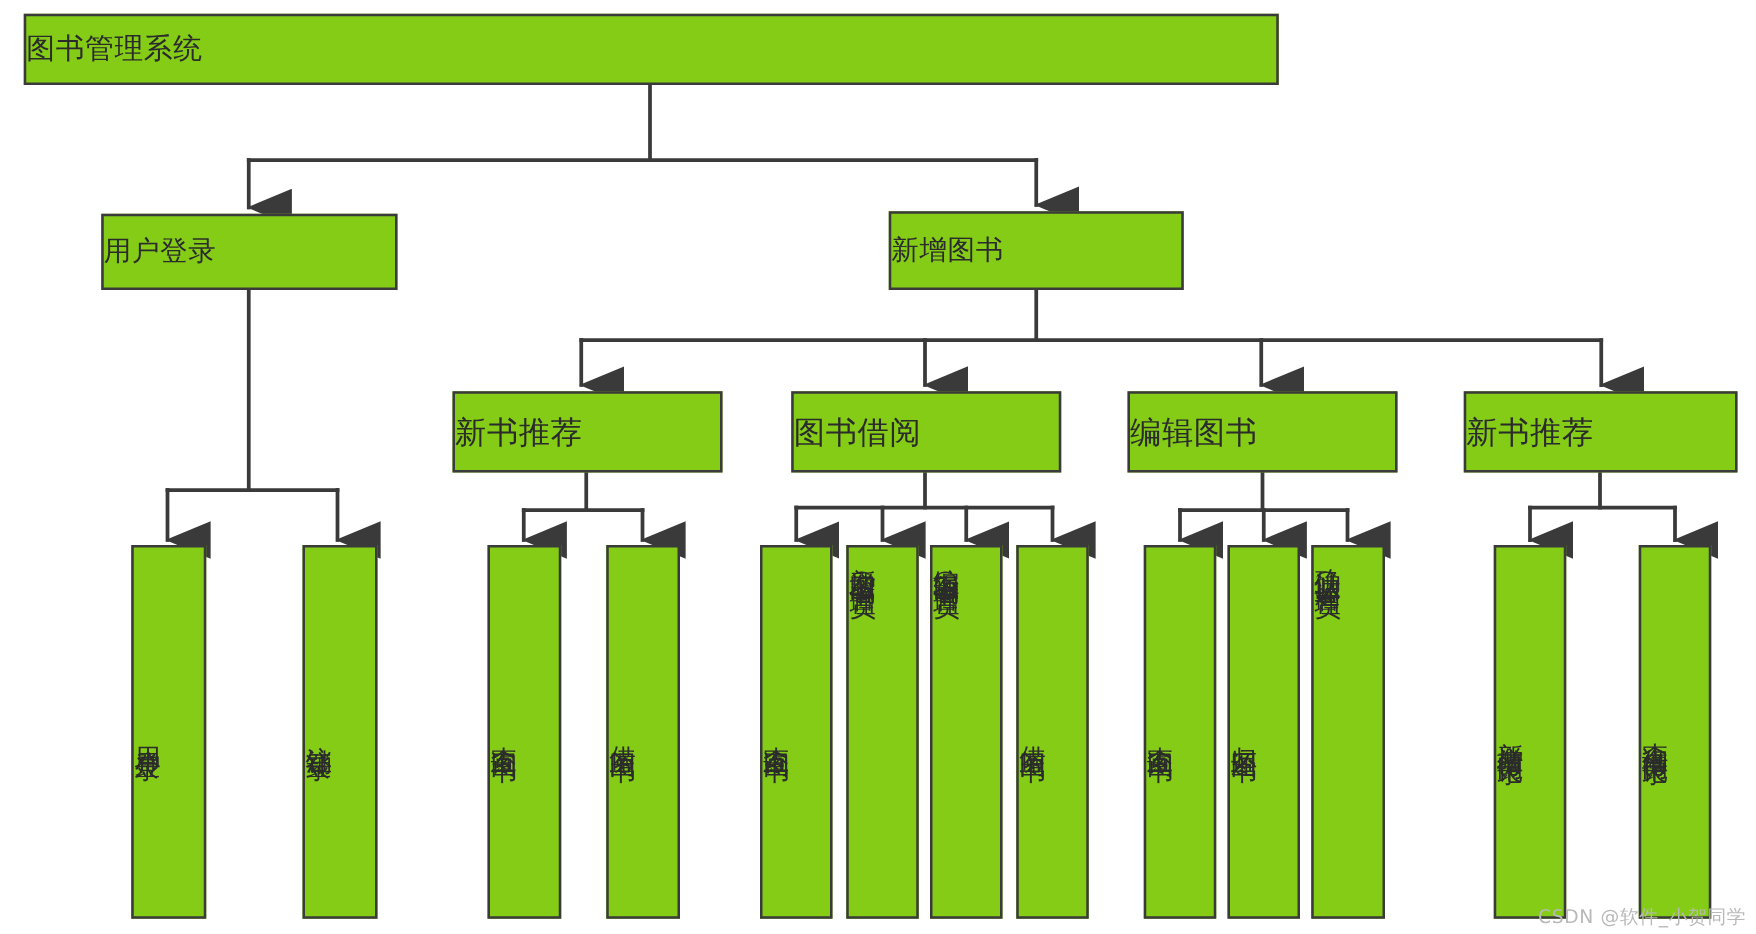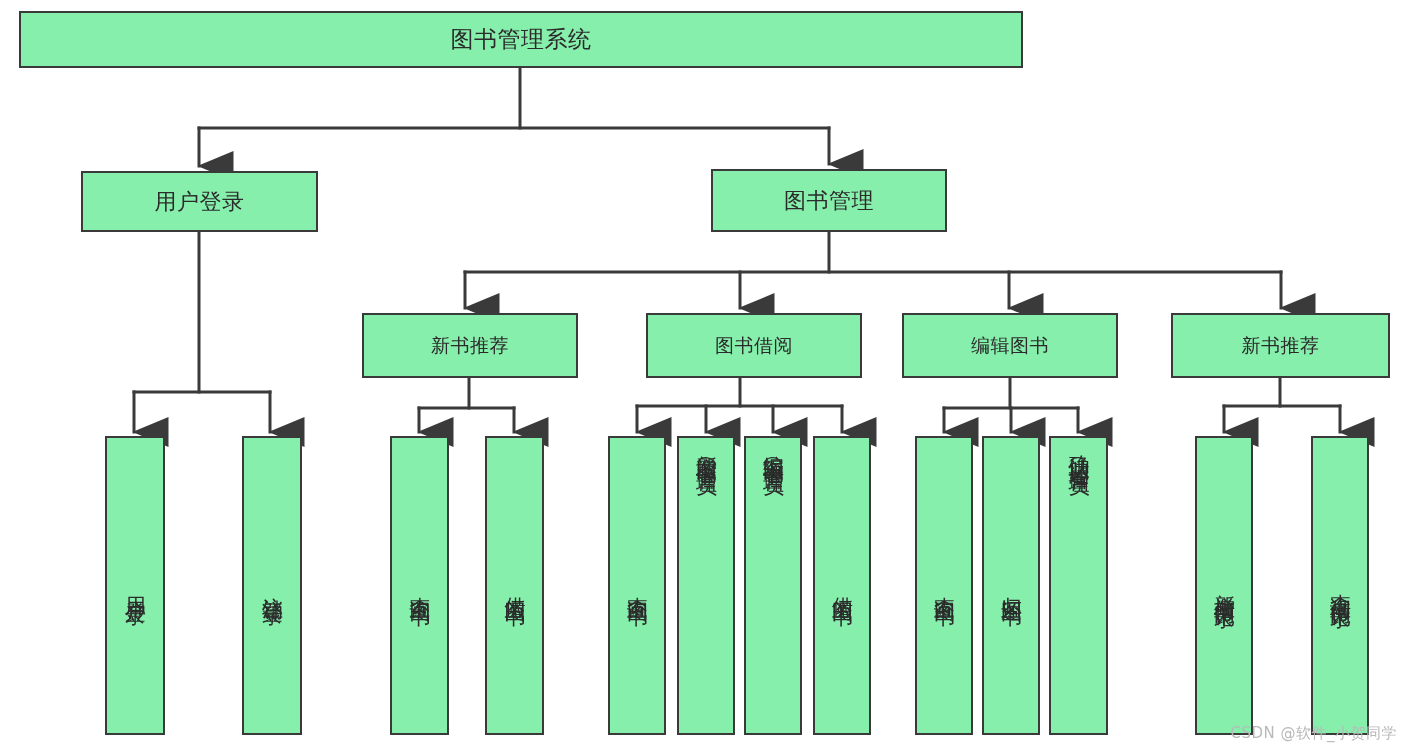--- a/index.html
+++ b/index.html
@@ -21,37 +21,37 @@
   #diagram-svg {
     position: absolute;
     left: 0;
     top: 0;
     width: 1405px;
     height: 747px;
   }
   .node-box {
     position: absolute;
     box-sizing: border-box;
-    background: #86efac;
+    background: #84cc16;
     border: 2px solid #3a3a3a;
     display: flex;
     align-items: center;
-    justify-content: center;
+    justify-content: flex-start;
     overflow: hidden;
   }
   .node-label {
     color: #2b2b2b;
     line-height: 1.18;
     white-space: pre;
     text-align: center;
     letter-spacing: 0.5px;
   }
   .level0 .node-label { font-size: 23px; }
   .level1 .node-label { font-size: 22px; }
-  .level2 .node-label { font-size: 19px; }
+  .level2 .node-label { font-size: 25px; }
   .leaf .node-label {
     font-size: 21px;
     writing-mode: vertical-rl;
     text-orientation: upright;
     letter-spacing: 3px;
     line-height: 1;
   }
   .leaf {
     align-items: flex-start;
     padding-top: 0;
@@ -128,28 +128,28 @@
 
   <div class="node-box level0" style="left:19px; top:11px; width:1004px; height:57px;">
     <span class="node-label">图书管理系统</span>
   </div>
 
   <div class="node-box level1" style="left:81px; top:171px; width:237px; height:61px;">
     <span class="node-label">用户登录</span>
   </div>
 
   <div class="node-box level1" style="left:711px; top:169px; width:236px; height:63px;">
-    <span class="node-label">图书管理</span>
+    <span class="node-label">新增图书</span>
   </div>
 
   <div class="node-box level2" style="left:362px; top:313px; width:216px; height:65px;">
     <span class="node-label">新书推荐</span>
   </div>
 
-  <div class="node-box level2" style="left:633px; top:313px; width:216px; height:65px;margin-left:13px;">
+  <div class="node-box level2" style="left:633px; top:313px; width:216px; height:65px;">
     <span class="node-label">图书借阅</span>
   </div>
 
   <div class="node-box level2" style="left:902px; top:313px; width:216px; height:65px;">
     <span class="node-label">编辑图书</span>
   </div>
 
   <div class="node-box level2" style="left:1171px; top:313px; width:219px; height:65px;">
     <span class="node-label">新书推荐</span>
   </div>

